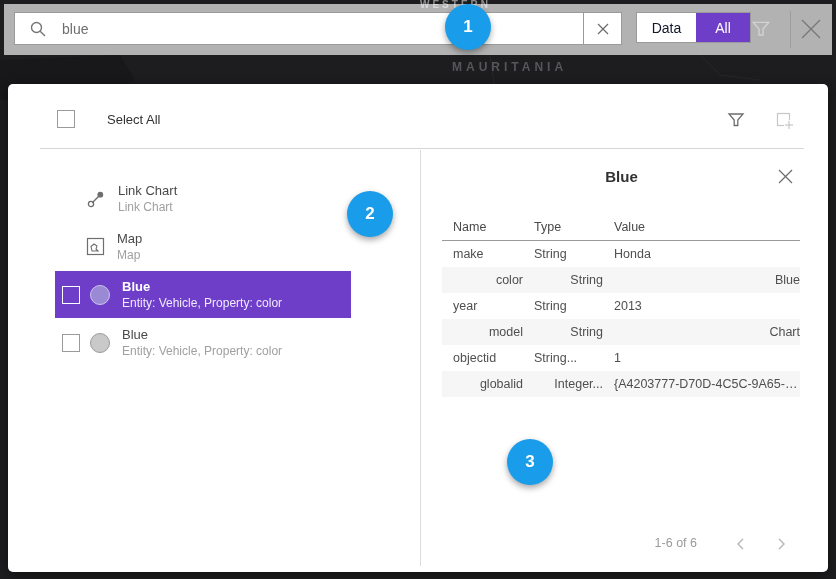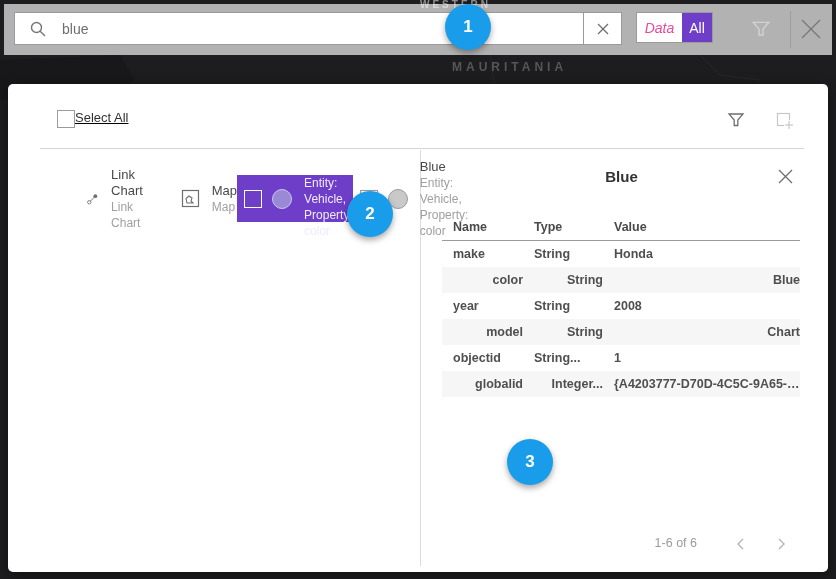--- a/index.html
+++ b/index.html
@@ -20,60 +20,60 @@
   .search-field{position:absolute;left:10px;top:8px;width:569px;height:31px;background:#fff;
       border:1px solid #9a9a9a;display:flex;align-items:center;}
   .search-field svg{margin-left:14px;flex:0 0 auto;}
   .search-input{border:none;outline:none;background:transparent;font-family:inherit;
       font-size:14px;color:#6e6e6e;margin-left:13px;width:480px;}
   .clear-btn{position:absolute;left:579px;top:8px;width:37px;height:31px;background:#fff;
       border:1px solid #9a9a9a;display:flex;align-items:center;justify-content:center;cursor:pointer;}
   .scope{position:absolute;left:632px;top:8px;height:31px;border:1px solid #9a9a9a;
       background:#fff;display:flex;box-sizing:border-box;}
   .scope-option{display:flex;align-items:center;justify-content:center;font-size:14px;cursor:pointer;}
-  .scope-data{width:45px;color:#ec4899;font-style:italic;}
-  .scope-all{width:30px;background:var(--accent,#6e3ec9);color:#fff;}
+  .scope-data{width:59px;color:#0f172a;}
+  .scope-all{width:54px;background:var(--accent,#6e3ec9);color:#fff;}
   .toolbar-filter{position:absolute;left:746px;top:14px;cursor:pointer;}
   .toolbar-div{position:absolute;left:786px;top:7px;width:1px;height:37px;background:#9d9d9d;}
   .toolbar-close{position:absolute;left:794px;top:12px;cursor:pointer;}
 
   
   .panel{position:absolute;left:8px;top:84px;width:820px;height:488px;background:#fff;
       border-radius:5px;box-shadow:0 3px 14px rgba(0,0,0,.45);z-index:3;}
   .checkbox{display:inline-block;width:16px;height:16px;border:1px solid #9b9b9b;background:transparent;
       box-sizing:content-box;flex:0 0 auto;cursor:pointer;}
-  .select-all-row{position:absolute;left:49px;top:26px;display:flex;align-items:flex-start;gap:0;text-decoration:underline;}
+  .select-all-row{position:absolute;left:49px;top:26px;display:flex;align-items:center;gap:32px;}
   .select-all-label{font-size:13px;color:#323232;}
   .panel-filter{position:absolute;left:718px;top:26px;cursor:pointer;}
   .panel-add{position:absolute;left:766px;top:26px;cursor:pointer;}
   .hdivider{position:absolute;left:32px;top:64px;width:764px;height:1px;background:#d6d6d6;}
   .vdivider{position:absolute;left:412px;top:66px;width:1px;height:498px;max-height:416px;background:#dcdcdc;}
 
   
-  .left-list{position:absolute;left:47px;top:91px;width:296px;display:flex;flex-direction:row;}
+  .left-list{position:absolute;left:47px;top:91px;width:296px;display:flex;flex-direction:column;}
   .list-item{height:47px;margin-bottom:1px;display:flex;align-items:center;cursor:pointer;}
   .list-item.has-checkbox{padding-left:7px;}
   .list-item:not(.has-checkbox){padding-left:31px;}
   .list-item .checkbox{margin-right:10px;}
   .list-item svg, .list-item .entity-dot{margin-right:12px;}
   .entity-dot{width:18px;height:18px;border-radius:50%;background:#c9c9c9;border:1.5px solid #9b9b9b;flex:0 0 auto;}
   .item-title{font-size:13px;color:#4a4a4a;line-height:16px;}
   .item-subtitle{font-size:12px;color:#a0a0a0;line-height:16px;}
   .list-item.selected{background:var(--accent,#6e3ec9);}
   .list-item.selected .checkbox{border-color:#fff;}
   .list-item.selected .entity-dot{background:#9a8ad6;border-color:#cfc4ee;}
   .list-item.selected .item-title{color:#fff;font-weight:bold;}
   .list-item.selected .item-subtitle{color:#f0eafc;}
 
   
   .details-title{position:absolute;left:435px;top:84px;width:357px;text-align:center;
       font-size:15px;font-weight:600;color:#323232;}
   .details-close{position:absolute;left:769px;top:84px;cursor:pointer;}
   .details-table{position:absolute;left:434px;top:130px;width:358px;font-size:12.5px;color:#4f4f4f;}
-  .tr{display:grid;grid-template-columns:81px 80px 1fr;height:26px;align-items:center;font-weight:bold;}
+  .tr{display:grid;grid-template-columns:81px 80px 1fr;height:26px;align-items:center;}
   .tr > div{padding-left:11px;white-space:nowrap;overflow:hidden;text-overflow:ellipsis;}
   .tr.thead{color:#4a4a4a;border-bottom:1px solid #9b9b9b;}
   .tr.stripe{background:#f6f6f6;text-align:right;}
 
   .pagination-label{position:absolute;left:435px;top:452px;width:254px;text-align:right;
       font-size:12.5px;color:#9b9b9b;}
   .pag-chevron{position:absolute;top:452px;cursor:pointer;}
   .pag-prev{left:726px;}
   .pag-next{left:766px;}
 
@@ -213,21 +213,21 @@
           <div>Honda</div>
         </div>
         <div class="tr stripe">
           <div>color</div>
           <div>String</div>
           <div>Blue</div>
         </div>
         <div class="tr">
           <div>year</div>
           <div>String</div>
-          <div>2008</div>
+          <div>2013</div>
         </div>
         <div class="tr stripe">
           <div>model</div>
           <div>String</div>
           <div>Chart</div>
         </div>
         <div class="tr">
           <div>objectid</div>
           <div>String...</div>
           <div>1</div>

